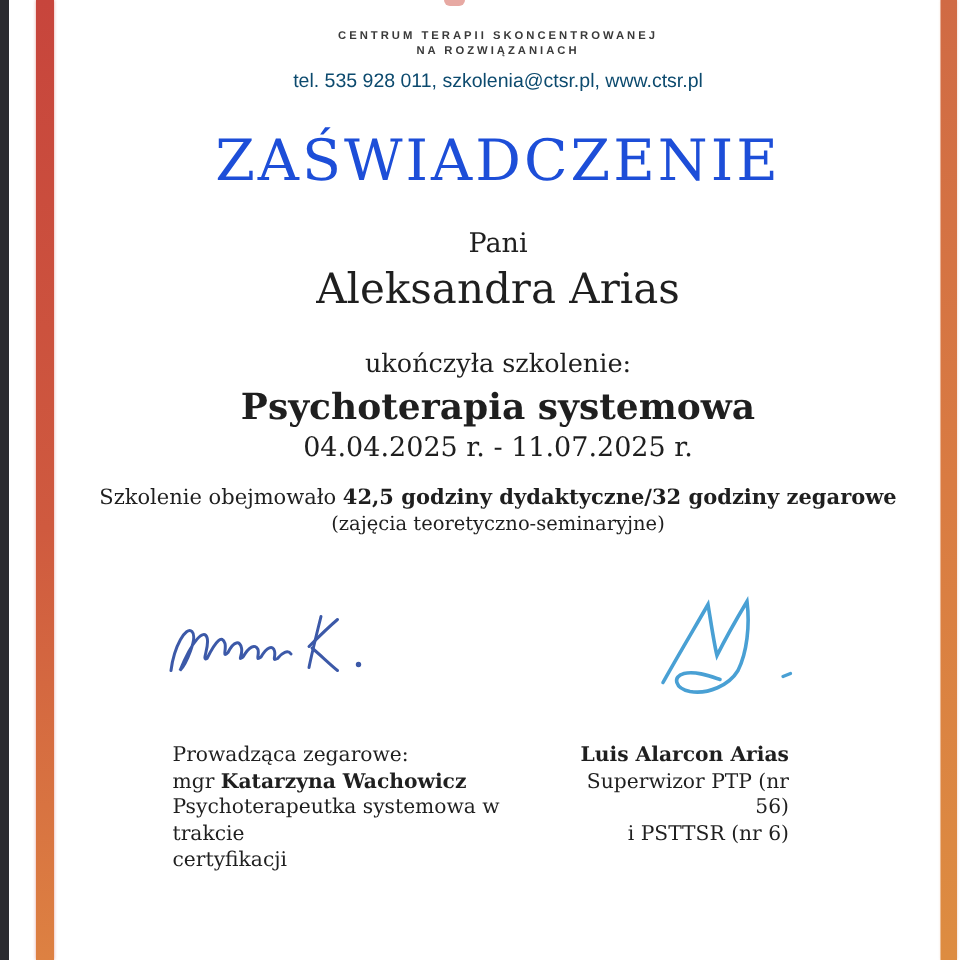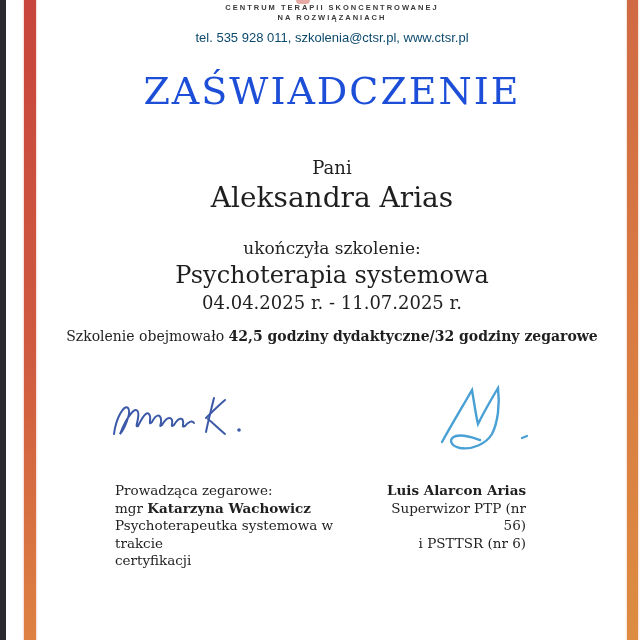--- a/index.html
+++ b/index.html
@@ -23,32 +23,32 @@
     box-shadow:0 0 2px rgba(210,110,60,.5);}
   
   .logo-mark{position:absolute;left:296px;top:0;width:14px;height:4px;
     background:#e7a9a3;border-radius:0 0 7px 7px;}
 
   .content{position:absolute;left:40px;top:0;width:584px;text-align:center;}
 
   .brand{margin-top:12px;font-family:"Liberation Sans",sans-serif;
     font-size:29px;letter-spacing:1px;color:#1c1c1e;font-weight:400;}
   .brand b{font-weight:800;letter-spacing:0.5px;}
-  .tagline{margin-top:3px;font-family:"Liberation Sans",sans-serif;
+  .tagline{margin-top:19px;font-family:"Liberation Sans",sans-serif;
     font-size:7.5px;font-weight:700;letter-spacing:2px;color:#3a3a3a;line-height:10px;}
   .contact{margin-top:7px;font-family:"Liberation Sans",sans-serif;
     font-size:13px;color:#0c4a6e;font-weight:500;}
 
   .title{margin-top:24px;font-size:38px;letter-spacing:2px;font-weight:400;color:#1d4ed8;}
 
-  .salutation{margin-top:44px;font-size:18px;}
+  .salutation{margin-top:23px;font-size:18px;}
   .recipient{margin-top:3px;font-size:28px;}
 
   .completion{margin-top:24px;font-size:17px;}
-  .course{margin-top:3px;font-size:24px;font-weight:400;}
+  .course{margin-top:3px;font-size:24px;font-weight:700;}
   .dates{margin-top:3px;font-size:18px;}
 
   .scope{margin-top:15px;font-size:14px;}
   .scope b{font-weight:700;margin-top:37px;}
   .scope-note{margin-top:2px;font-size:13px;}
 
   .sig-row{margin-top:34px;display:flex;justify-content:space-between;
     align-items:flex-start;padding:0 80px 0 68px;height:82px;}
   .sig-left{width:150px;height:62px;margin-top:6px;}
   .sig-right{width:110px;height:78px;}
@@ -81,20 +81,21 @@
     <div class="title">ZAŚWIADCZENIE</div>
 
     <div class="salutation">Pani</div>
     <div class="recipient">Aleksandra Arias</div>
 
     <div class="completion">ukończyła szkolenie:</div>
     <div class="course">Psychoterapia systemowa</div>
     <div class="dates">04.04.2025 r. - 11.07.2025 r.</div>
 
     <div class="scope"><span>Szkolenie obejmowało </span><b>42,5 godziny dydaktyczne/32 godziny zegarowe</b></div>
+    <div class="scope-note">(zajęcia teoretyczno-seminaryjne)</div>
 
     <div class="sig-row">
       <svg class="sig-left" viewBox="0 0 150 62" fill="none">
         <path d="M6,50 C8,34 16,20 20,24 C24,28 16,46 12,50 C20,30 28,22 30,28 C32,34 26,44 30,42 C36,30 40,26 42,32 C43,36 40,42 44,38 C48,30 52,30 53,35 C54,40 50,44 54,41 C58,34 62,32 64,36 C65,40 62,44 66,41 C70,34 74,33 75,37 C76,41 73,44 77,42 C80,38 84,36 86,39" stroke-width="2" stroke-linecap="round" stroke="#3c59a8"></path>
         <path d="M106,14 C103,26 100,38 98,48" stroke-width="2" stroke-linecap="round" stroke="#3c59a8"></path>
         <path d="M98,34 C104,28 110,22 117,16" stroke-width="2" stroke-linecap="round" stroke="#3c59a8"></path>
         <path d="M100,35 C106,40 112,46 117,50" stroke-width="2" stroke-linecap="round" stroke="#3c59a8"></path>
         <circle cx="131" cy="46" r="1.8" fill="#3c59a8"></circle>
       </svg>
 

